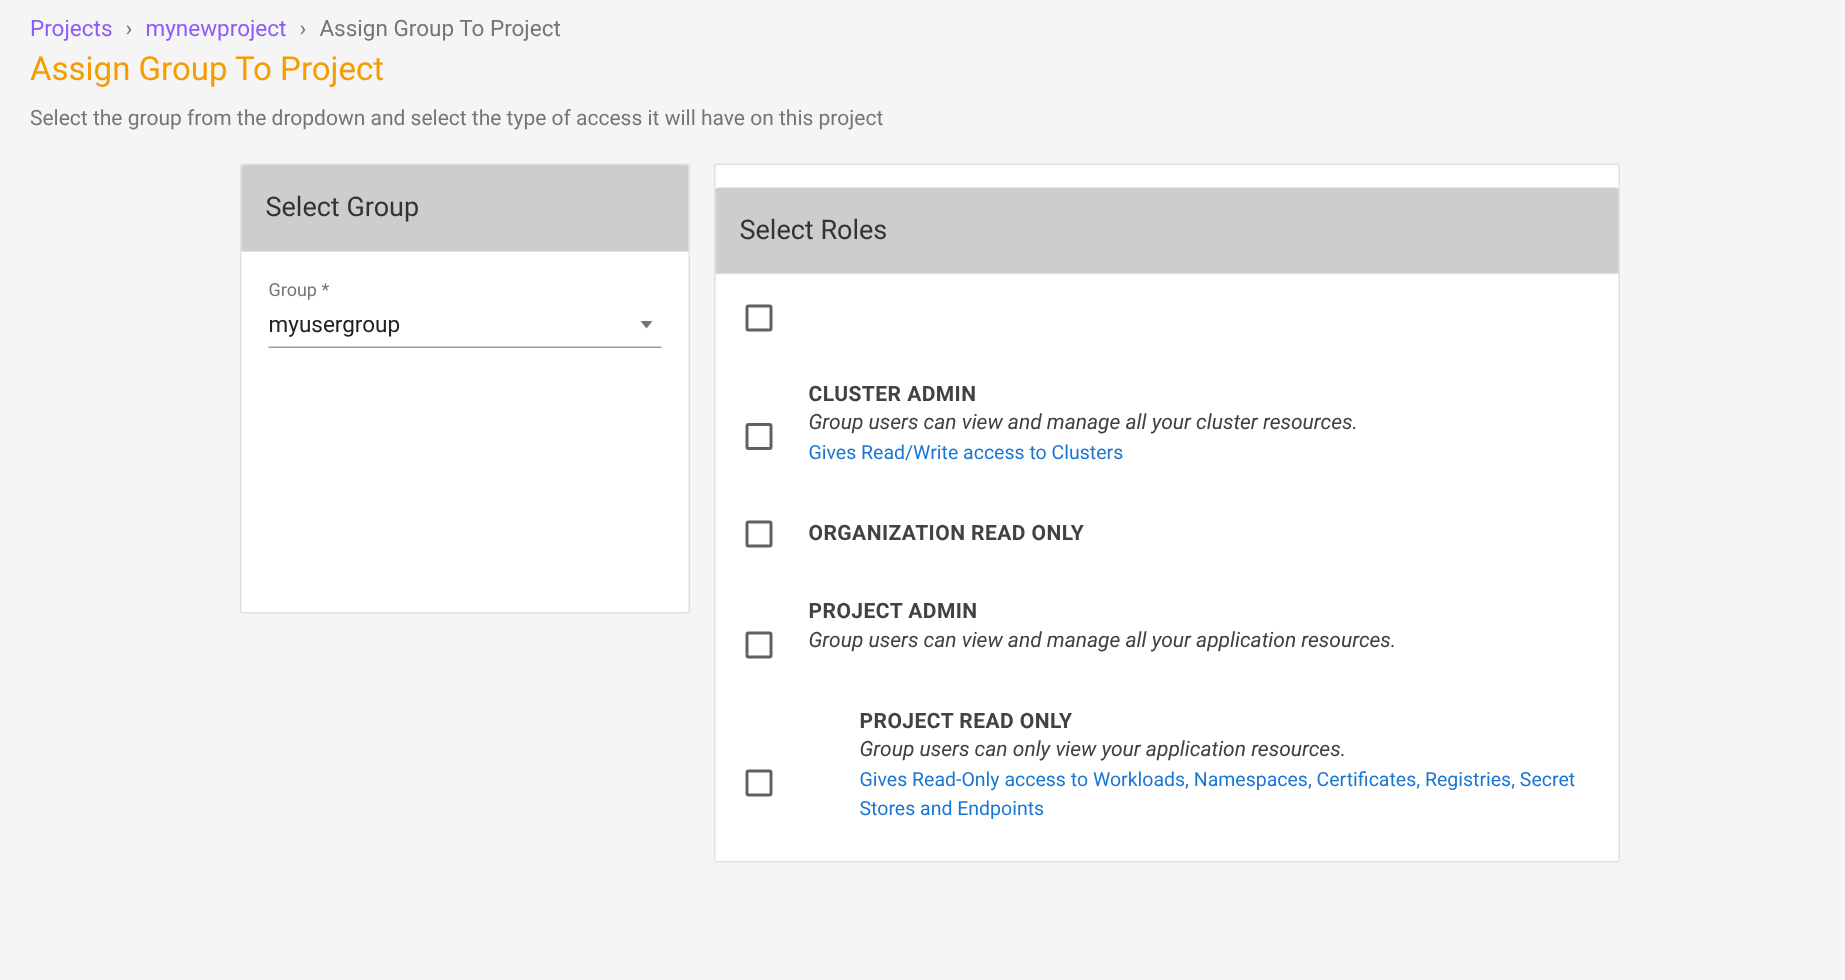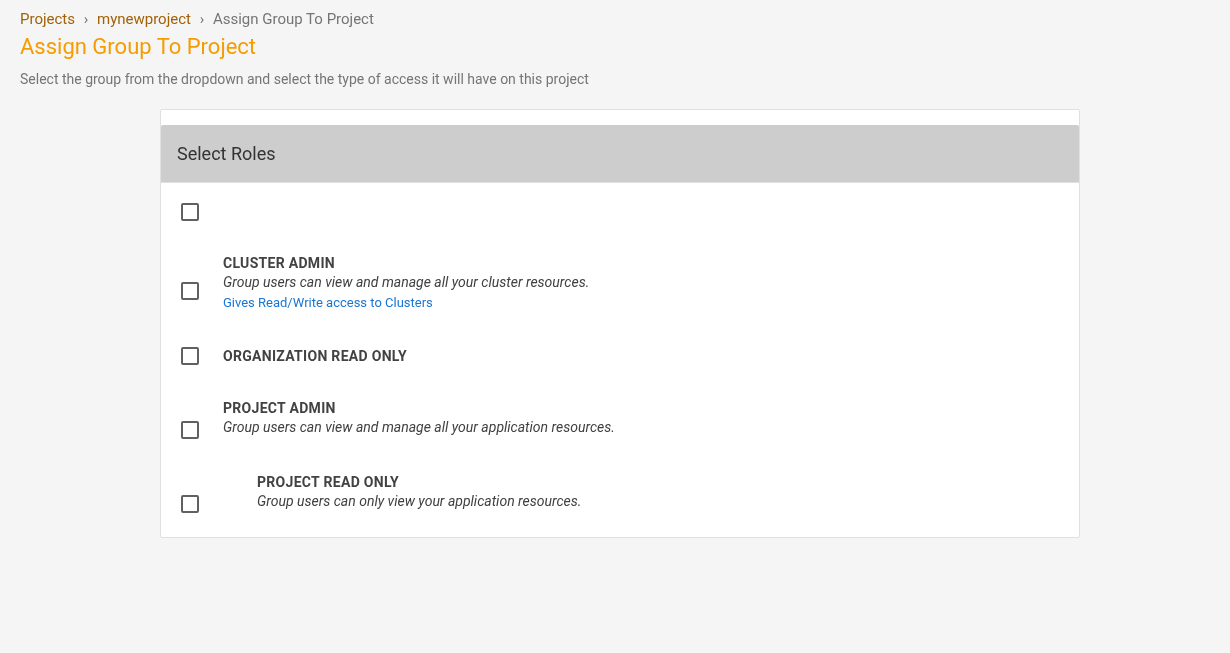--- a/index.html
+++ b/index.html
@@ -13,21 +13,21 @@
       width: 1230px;
       height: 653px;
       padding: 10px 20px 20px 20px;
       color: #424242;
     }
     .breadcrumb {
       font-size: 15px;
       margin-bottom: 6px;
     }
     .breadcrumb a {
-      color: #a16207;
+      color: #8b5cf6;
       text-decoration: none;
     }
     .breadcrumb .sep {
       color: #757575;
       margin: 0 5px;
     }
     .breadcrumb .current {
       color: #757575;
     }
     h1.page-title {
@@ -175,20 +175,30 @@
   <a href="#">mynewproject</a>
   <span class="sep">›</span>
   <span class="current">Assign Group To Project</span>
 </div>
 
 <h1 class="page-title">Assign Group To Project</h1>
 
 <div class="subtitle">Select the group from the dropdown and select the type of access it will have on this project</div>
 
 <div class="panels">
+  <div class="panel group-panel">
+    <div class="panel-header">Select Group</div>
+    <div class="group-body">
+      <span class="group-label">Group *</span>
+      <div class="select-field">
+        <span class="select-value">myusergroup</span>
+        <span class="caret"></span>
+      </div>
+    </div>
+  </div>
 
   <div class="panel roles-panel">
     <div class="panel-header roles-header">Select Roles</div>
     <div class="roles-body">
 
       <div class="role-row centered">
         <div class="checkbox"></div>
         <div class="role-text"></div>
       </div>
 
@@ -214,18 +224,19 @@
           <div class="role-name">PROJECT ADMIN</div>
           <div class="role-desc">Group users can view and manage all your application resources.</div>
         </div>
       </div>
 
       <div class="role-row">
         <div class="checkbox" style="margin-top:22px;"></div>
         <div class="role-text">
           <div class="role-name">PROJECT READ ONLY</div>
           <div class="role-desc">Group users can only view your application resources.</div>
+          <div class="role-access">Gives Read-Only access to Workloads, Namespaces, Certificates, Registries, Secret Stores and Endpoints</div>
         </div>
       </div>
 
     </div>
   </div>
 </div>
 
 </body></html>

